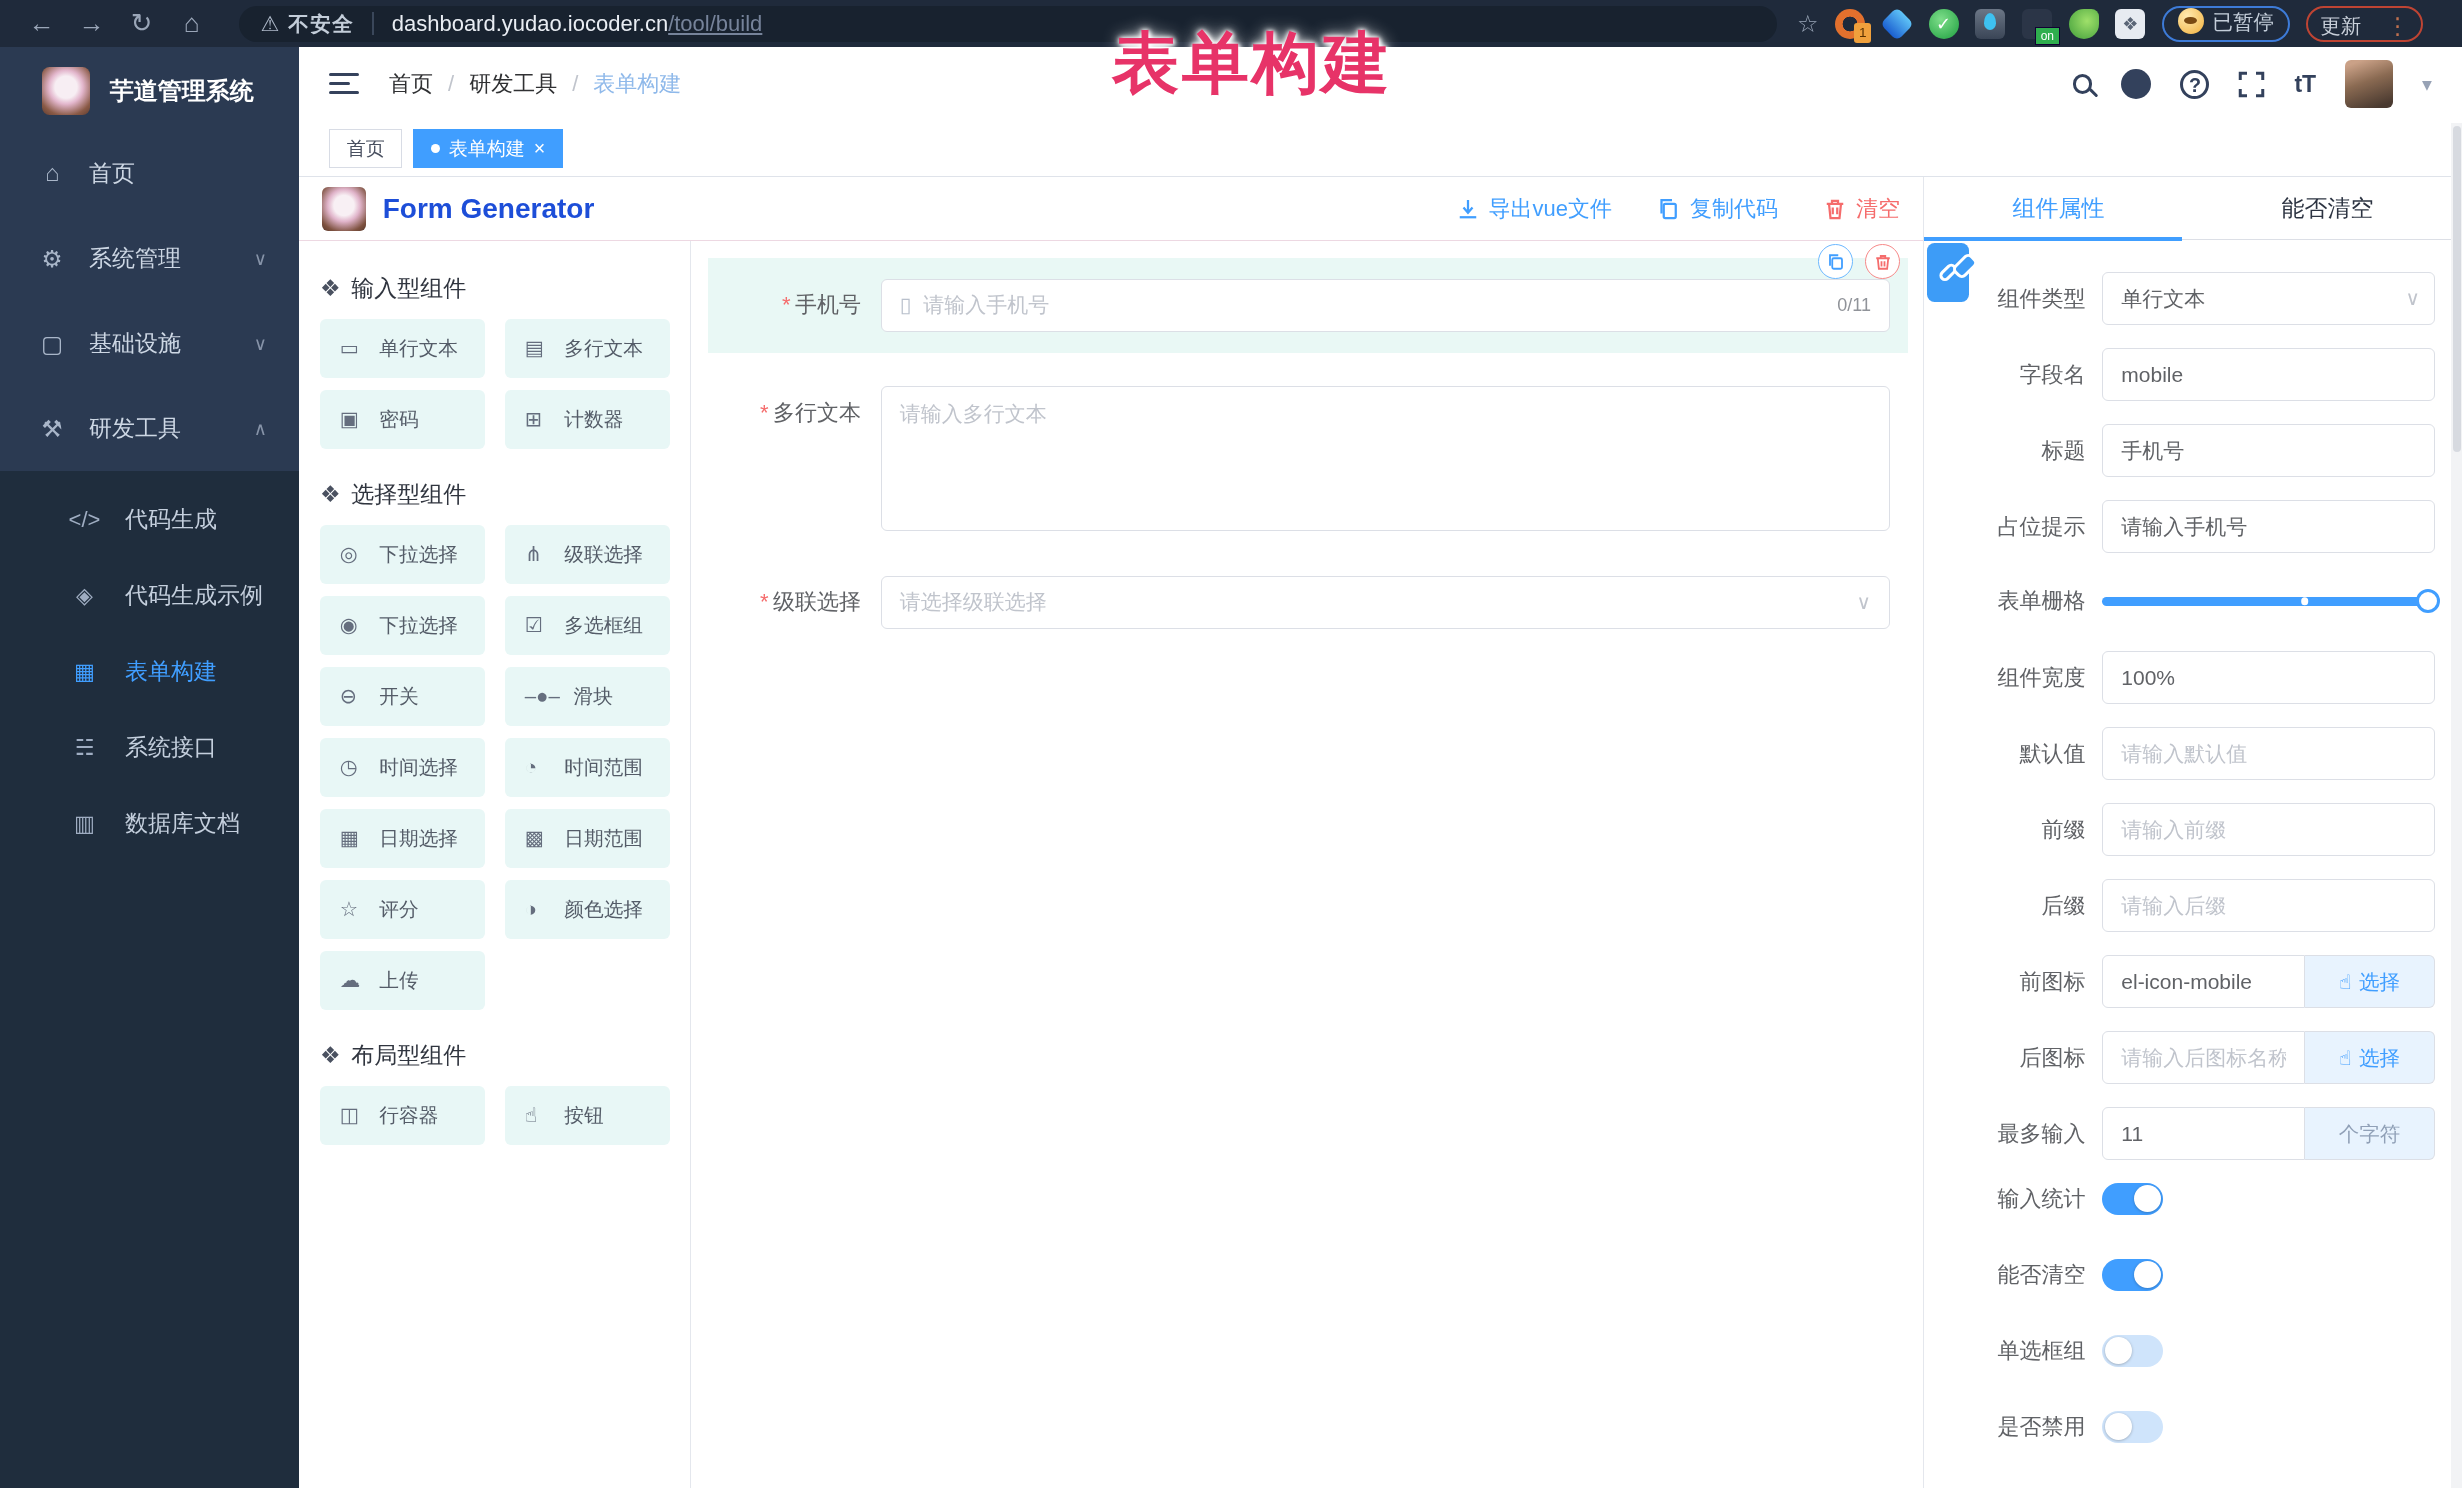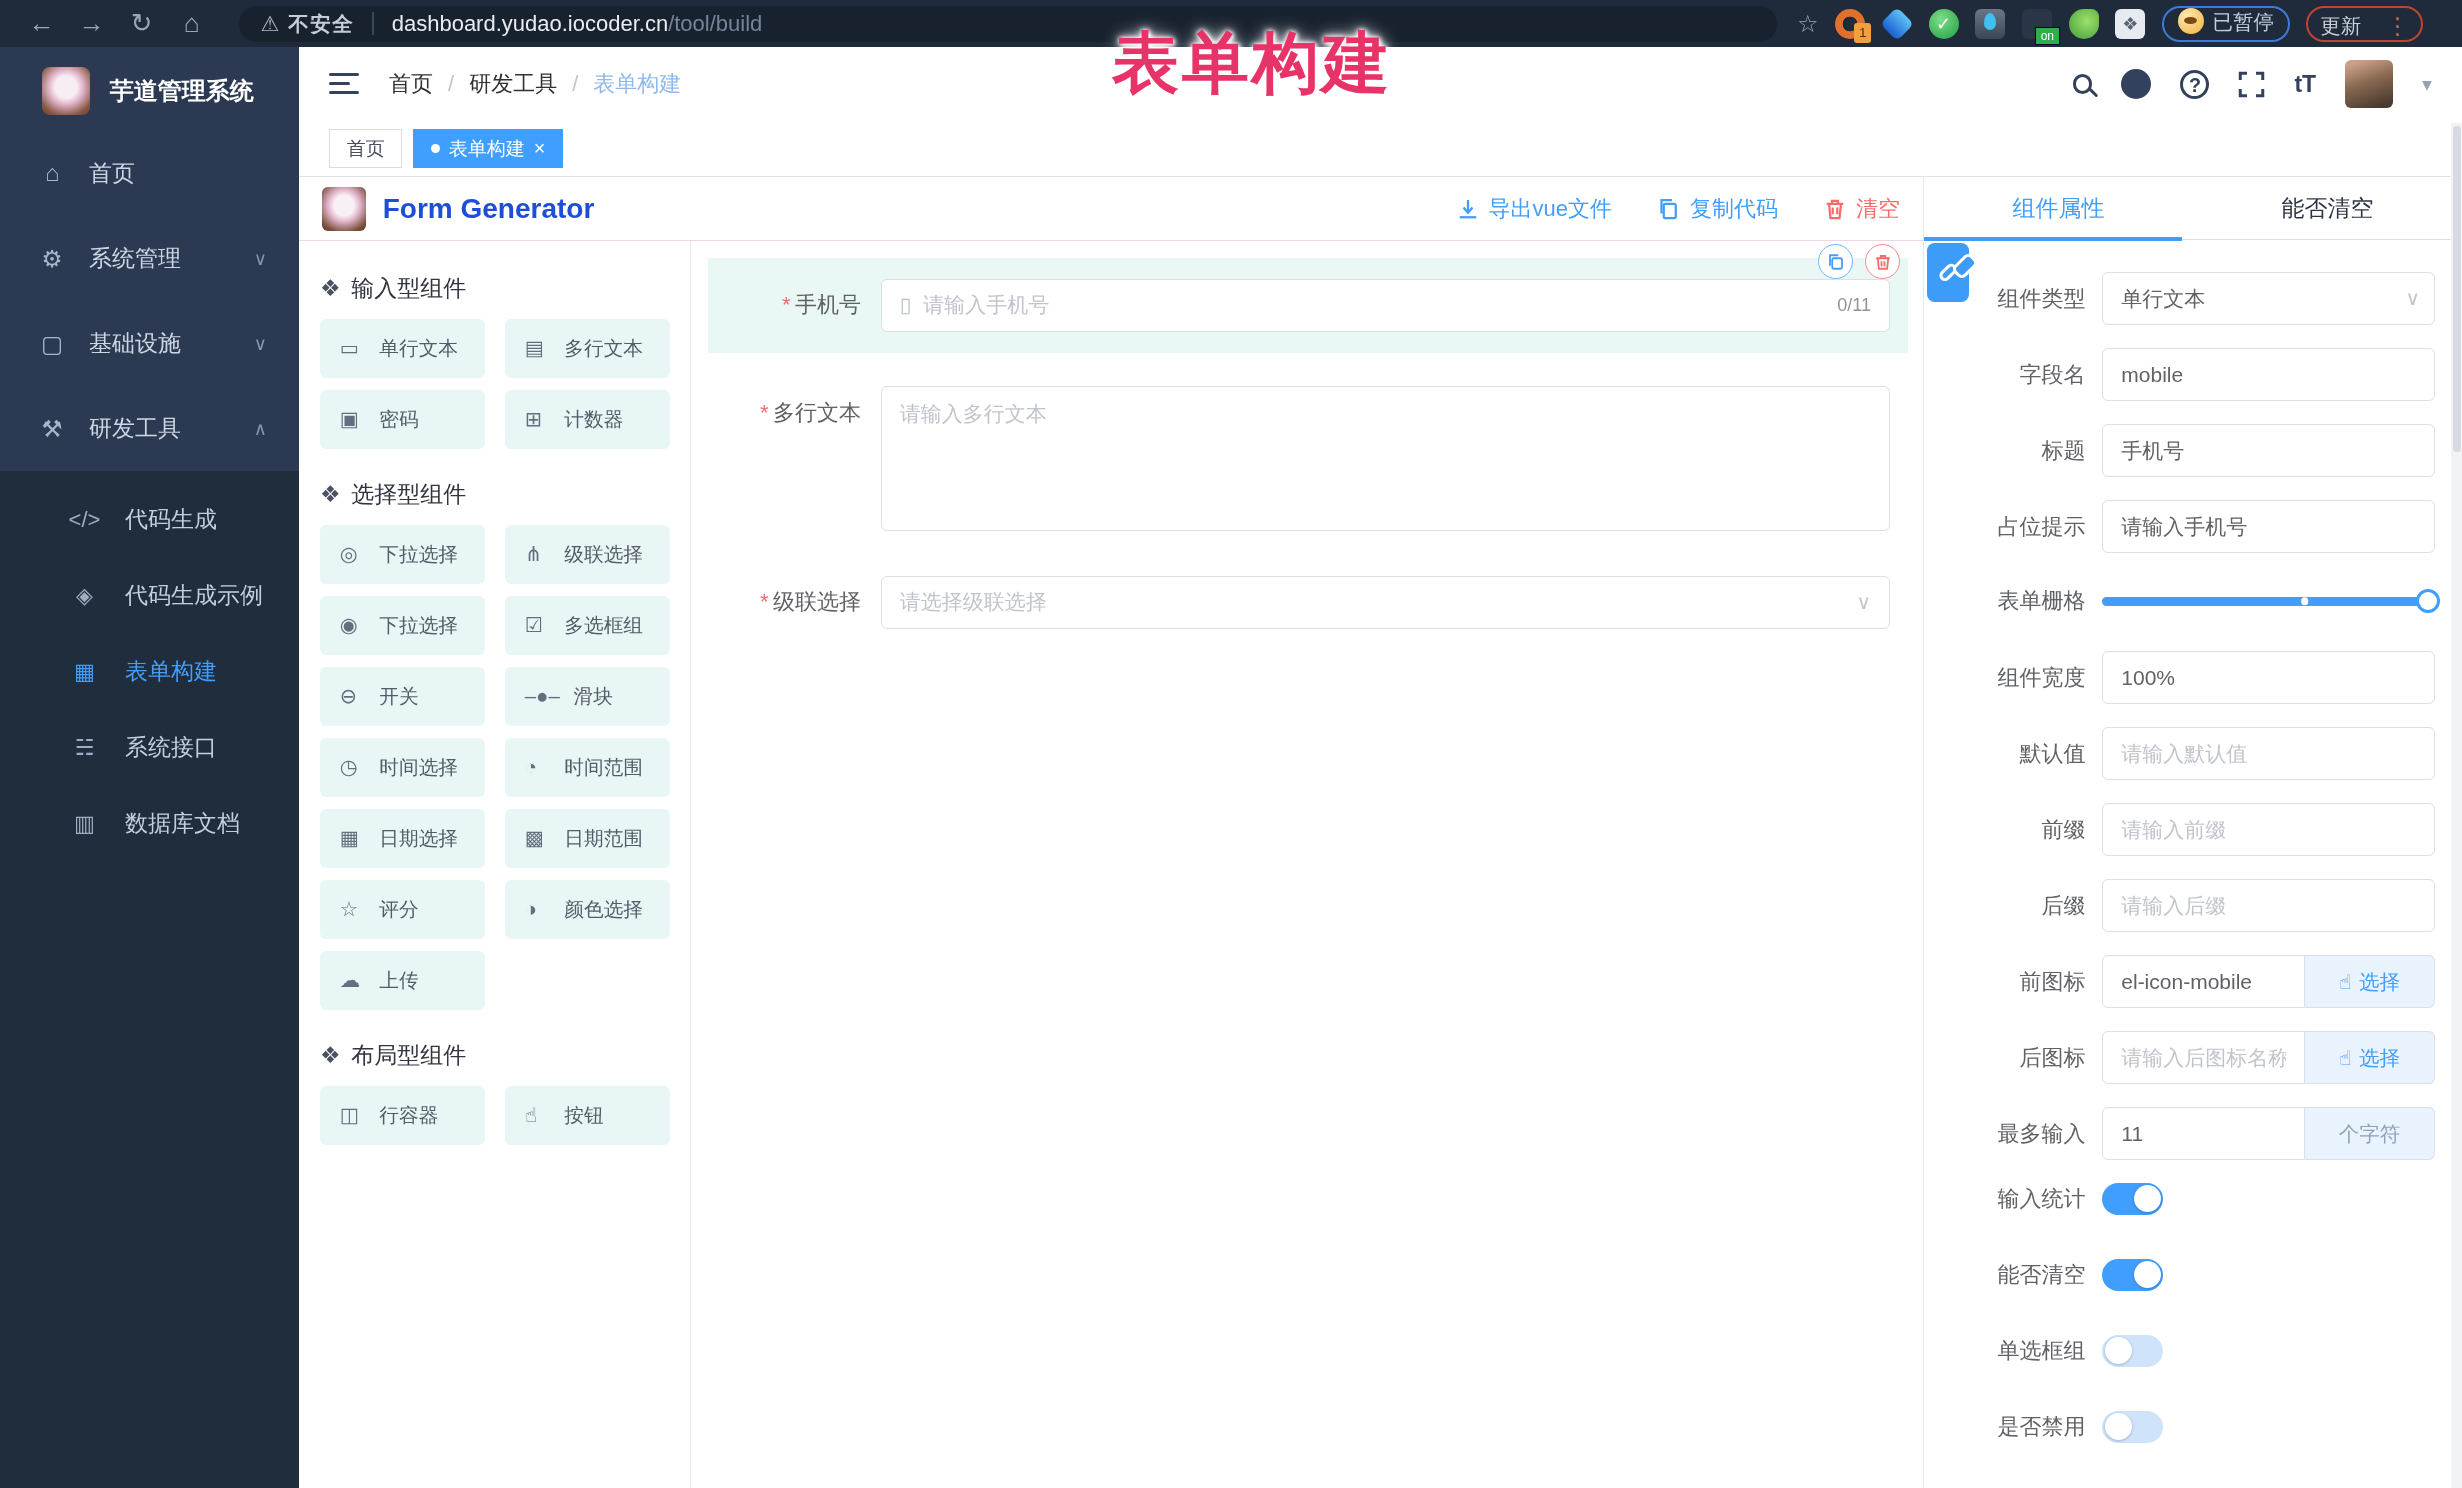--- a/index.html
+++ b/index.html
@@ -7,21 +7,21 @@
   .screen { position:relative; width:2462px; height:1488px; overflow:hidden; background:#fff; }
 
   
   .browser { height:47px; background:#1f2a3b; display:flex; align-items:center; padding:0 19.7px; gap:6px; }
   .bnav { width:44px; text-align:center; font-size:26px; color:#9aa6b8; flex:none; }
   .url-pill { width:1538px; height:36px; margin-left:19.7px; background:#18222f; border-radius:18px; display:flex; align-items:center; padding:0 21px; flex:none; }
   .warn-ic { font-size:21px; color:#aeb9c9; margin-right:9px; }
   .sec-label { font-size:20.5px; color:#c3cdd9; font-weight:bold; letter-spacing:1.5px; }
   .url-sep { width:1.5px; height:23px; background:#3a475a; margin:0 18px; }
   .url-host { font-size:22px; color:#e9edf3; }
-  .url-path { font-size:22px; color:#76839a; }
+  .url-path { font-size:22px; color:#76839a;text-decoration:underline; }
   .b-right { display:flex; align-items:center; gap:16.7px; margin-left:13.6px; }
   .star { font-size:24px; color:#9aa6b8; }
   .ext { width:30px; height:30px; border-radius:50%; position:relative; flex:none; }
   .ext-ring { background:radial-gradient(circle,#1f2a3b 34%,#e2702d 36%); }
   .ext-badge1 { position:absolute; right:-6px; bottom:-4.5px; width:16.7px; height:19.7px; background:#f0a03c; color:#5a3000; font-size:13.6px; border-radius:3px; text-align:center; line-height:19.7px; }
   .ext-gem { background:linear-gradient(180deg,#5fc4f7,#1b5fd0); border-radius:7.6px; transform:rotate(45deg) scale(.8); }
   .ext-green { background:radial-gradient(circle at 40% 35%,#7ede8a,#1d9e3f); }
   .ext-green::after { content:"✓"; position:absolute; inset:0; color:#fff; font-size:18px; text-align:center; line-height:30px; }
   .ext-drop { background:linear-gradient(180deg,#6b7686,#3a4556); border-radius:6px; }
   .ext-drop::after { content:""; position:absolute; left:9px; top:4.5px; width:12px; height:16.7px; background:#3ec1f0; border-radius:50% 50% 50% 50%/60% 60% 40% 40%; }

